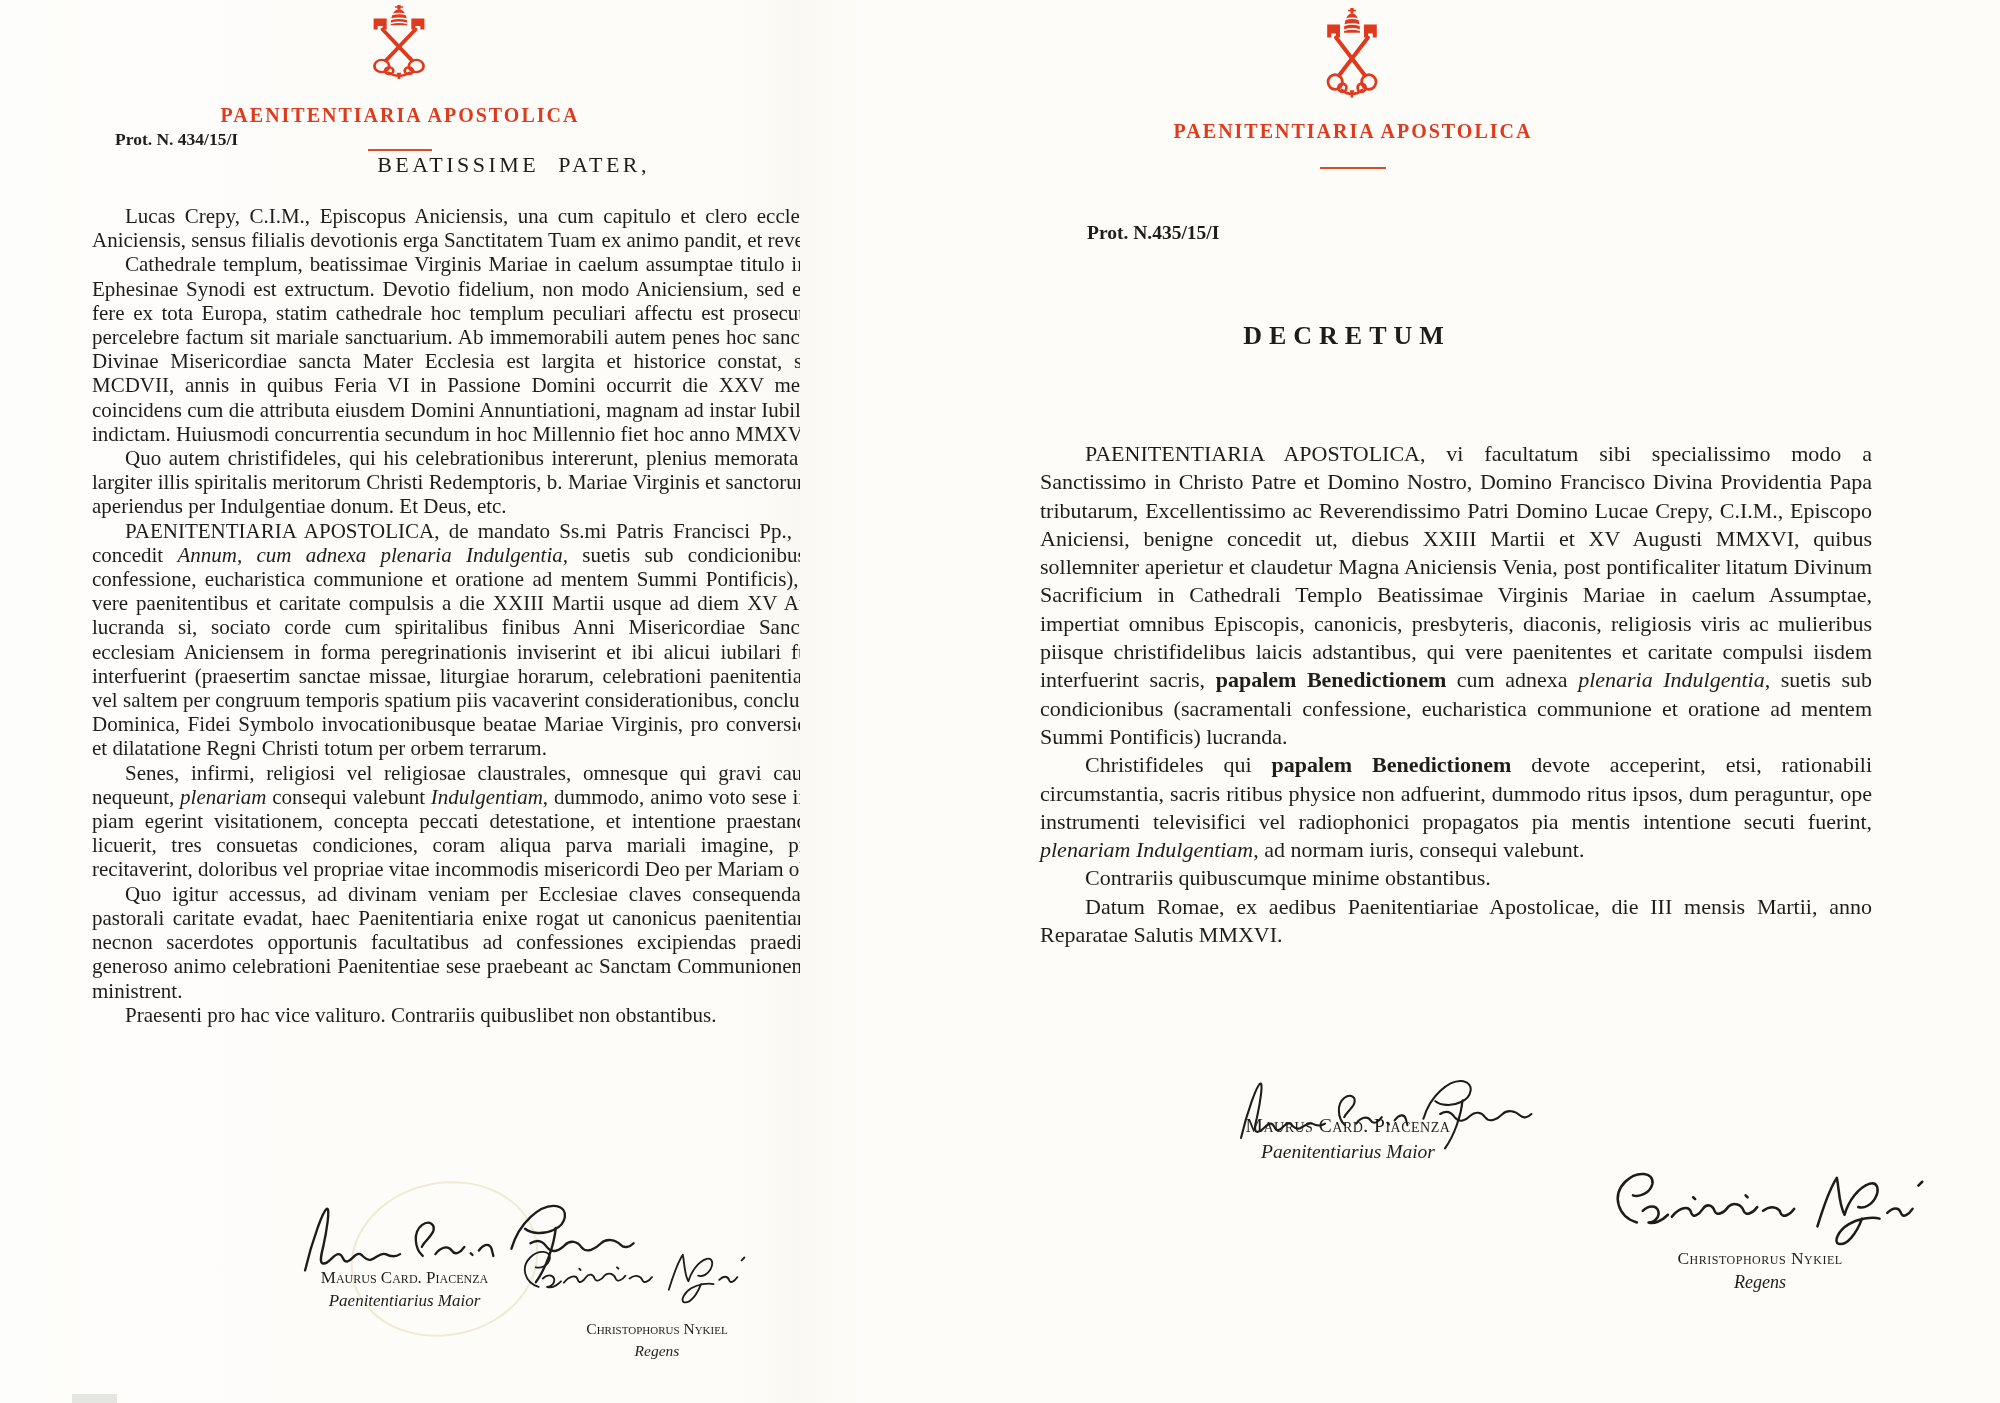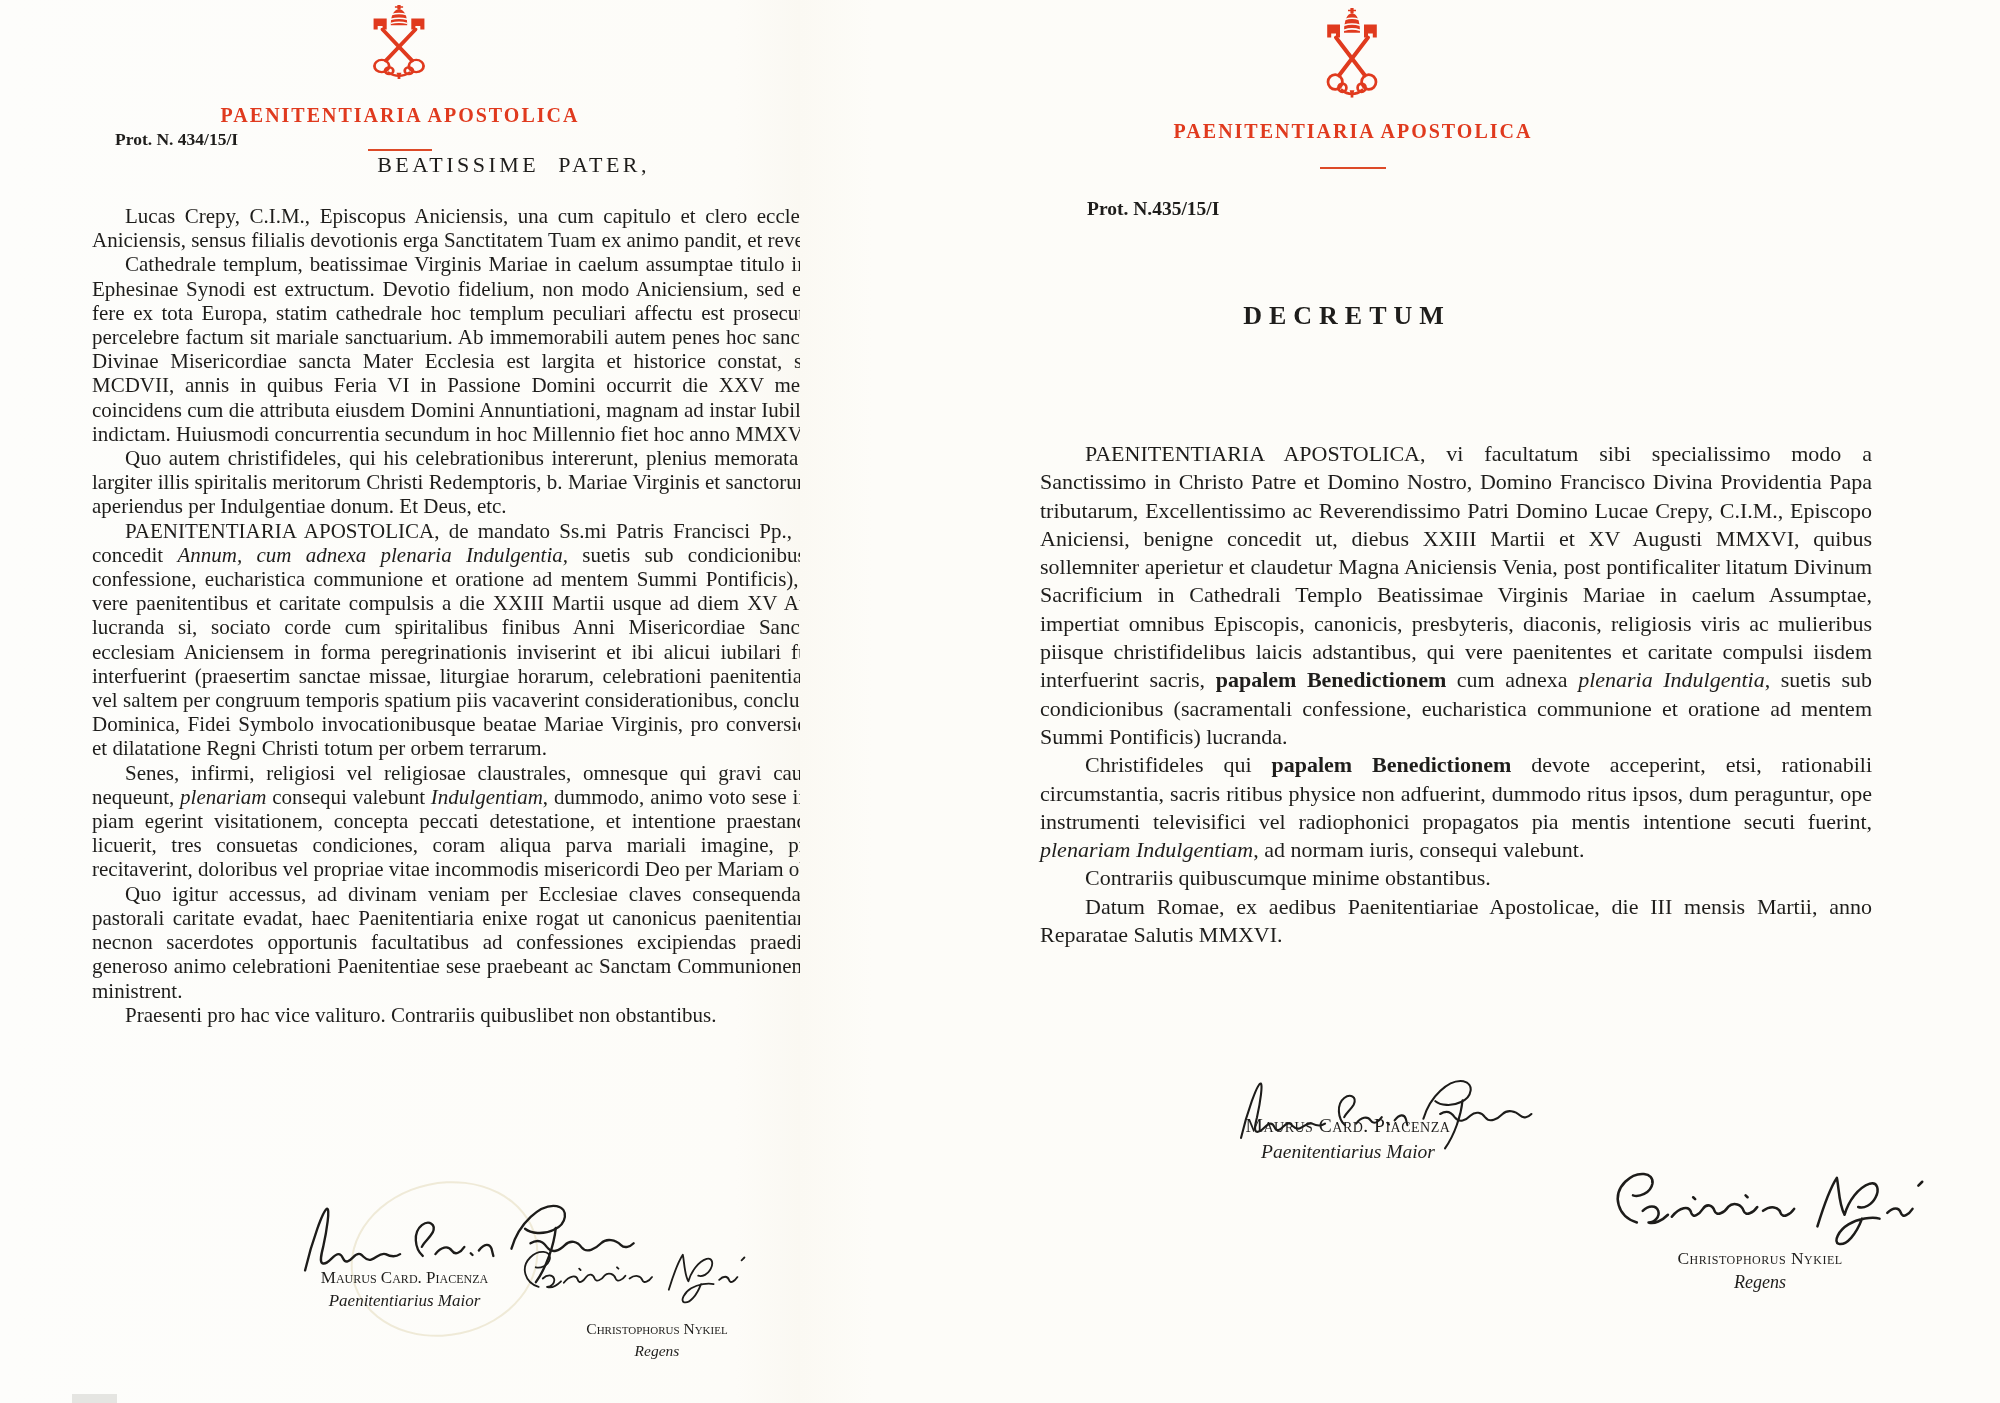--- a/index.html
+++ b/index.html
@@ -17,21 +17,21 @@
   .abs { position:absolute; }
 
   .emblem { display:block; }
 
   .page-title {
     color:#e03a1e; font-weight:bold; font-size:20px; letter-spacing:2px;
     text-align:center; white-space:nowrap;
   }
   .title-rule { background:#dd4a28; height:2px; }
   .prot { font-weight:bold; font-size:17.5px; white-space:nowrap; }
-  #page-right .prot { font-size:19.5px; }
+  #page-right .prot { font-size:19.5px;margin-top:24px; }
   .salutation { font-size:22px; letter-spacing:3.5px; word-spacing:10px; text-align:right; white-space:nowrap; }
   .decretum { font-weight:bold; font-size:26px; letter-spacing:7px; text-align:center; white-space:nowrap; }
 
   .body-col p { margin:0; text-align:justify; }
   #left-body  .par { font-size:21px;  line-height:24.2px; text-indent:33px; }
   #right-body .par { font-size:22px;  line-height:28.3px; text-indent:45px; }
   #left-body .par-heading {
     margin:24px 0 34px 0; text-indent:0; padding-left:229px;
     font-weight:bold; font-size:19.5px; line-height:24px; text-align:left;
     word-spacing:4px;
@@ -154,21 +154,21 @@
         <circle cx="71" cy="90" r="9"></circle>
           <circle cx="62" cy="97" r="5"></circle>
         <path d="M36 99 Q50 110 64 99"></path>
           <path d="M50 104 v5"></path>
       </g>
     </svg>
 
     <div class="page-title abs" style="left:303px;top:120px;width:500px;">PAENITENTIARIA APOSTOLICA</div>
     <div class="title-rule abs" style="left:520px;top:167px;width:66px;"></div>
     <div class="prot abs" style="left:287px;top:198px;">Prot. N.435/15/I</div>
-    <div class="decretum abs" style="left:347px;top:301px;width:400px;">DECRETUM</div>
+    <div class="decretum abs" style="left:347px;top:321px;width:400px;">DECRETUM</div>
 
     <div class="body-col abs" id="right-body" style="left:240px;top:440px;width:832px;">
         <p class="par"><span>PAENITENTIARIA APOSTOLICA, vi facultatum sibi specialissimo modo a Sanctissimo in Christo Patre et Domino Nostro, Domino Francisco Divina Providentia Papa tributarum, Excellentissimo ac Reverendissimo Patri Domino Lucae Crepy, C.I.M., Episcopo Aniciensi, benigne concedit ut, diebus XXIII Martii et XV Augusti MMXVI, quibus sollemniter aperietur et claudetur Magna Aniciensis Venia, post pontificaliter litatum Divinum Sacrificium in Cathedrali Templo Beatissimae Virginis Mariae in caelum Assumptae, impertiat omnibus Episcopis, canonicis, presbyteris, diaconis, religiosis viris ac mulieribus piisque christifidelibus laicis adstantibus, qui vere paenitentes et caritate compulsi iisdem interfuerint sacris, </span><span class="bd">papalem Benedictionem</span><span> cum adnexa </span><span class="it">plenaria Indulgentia</span><span>, suetis sub condicionibus (sacramentali confessione, eucharistica communione et oratione ad mentem Summi Pontificis) lucranda.</span></p>
         <p class="par"><span>Christifideles qui </span><span class="bd">papalem Benedictionem</span><span> devote acceperint, etsi, rationabili circumstantia, sacris ritibus physice non adfuerint, dummodo ritus ipsos, dum peraguntur, ope instrumenti televisifici vel radiophonici propagatos pia mentis intentione secuti fuerint, </span><span class="it">plenariam Indulgentiam</span><span>, ad normam iuris, consequi valebunt.</span></p>
         <p class="par"><span>Contrariis quibuscumque minime obstantibus.</span></p>
         <p class="par"><span>Datum Romae, ex aedibus Paenitentiariae Apostolicae, die III mensis Martii, anno Reparatae Salutis MMXVI.</span></p>
       </div>
 
     <svg class="sig-svg abs" style="left:425px;top:1074px;" width="320" height="76" viewBox="0 0 380 95">
       <path d="M10,80 C18,46 30,14 34,12 C38,10 34,36 30,54 C28,62 26,70 29,72 C35,75 41,62 47,62 C53,62 51,72 57,70 C63,68 65,60 71,62 C75,64 77,70 83,68 C89,66 93,60 99,62 C103,64 109,66 115,62"></path>

